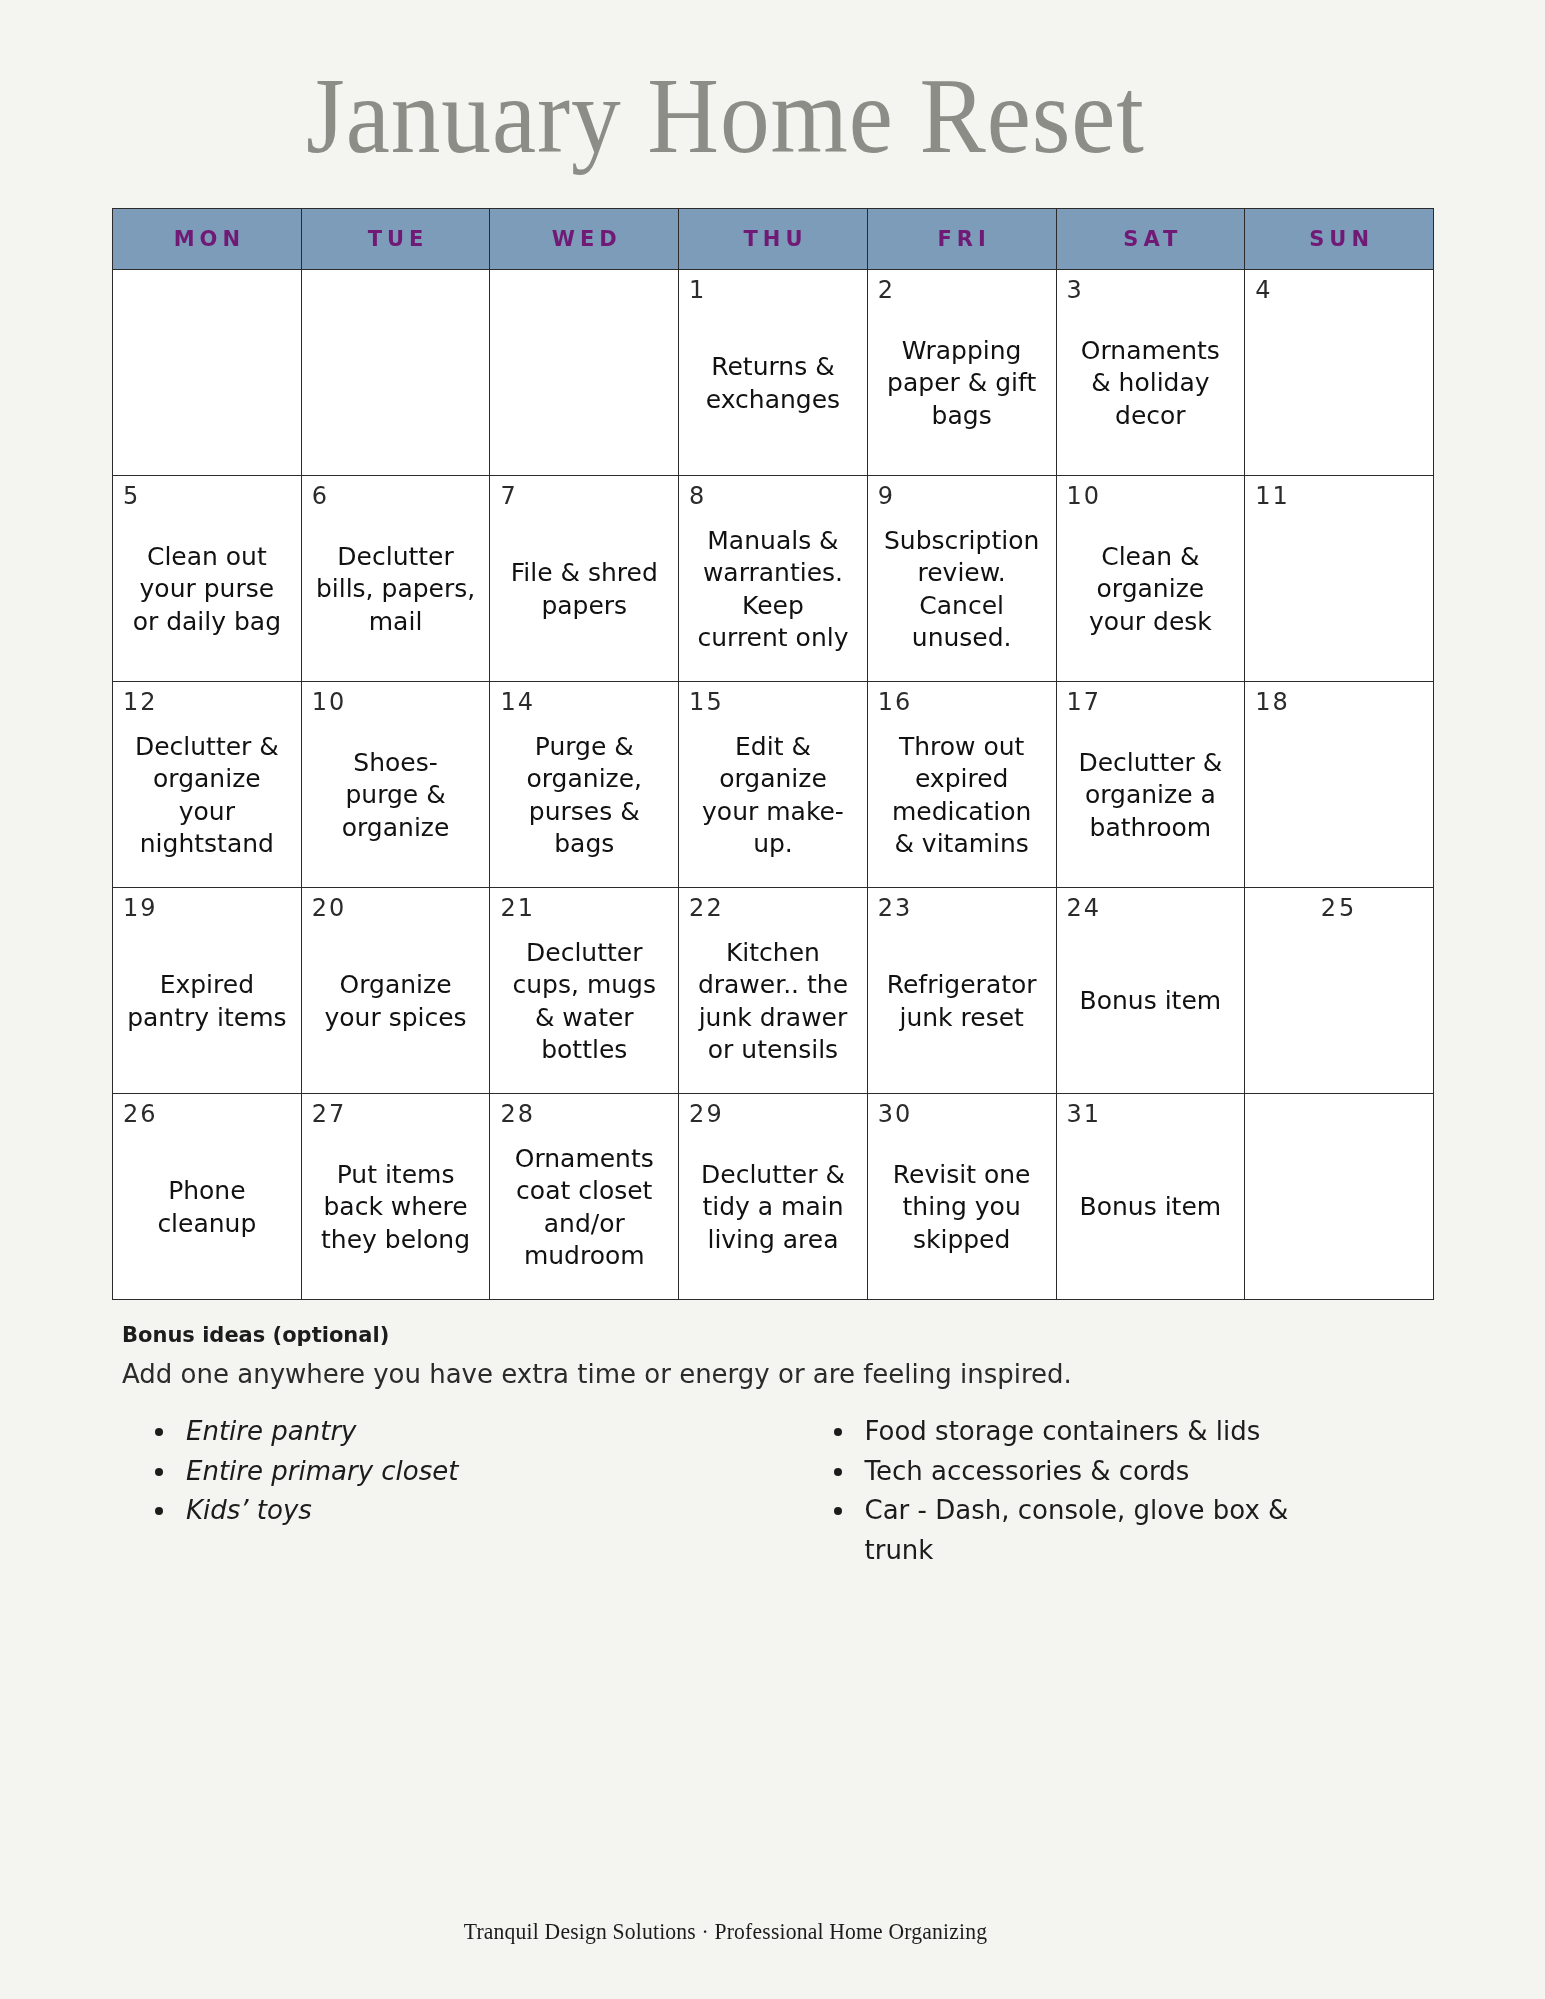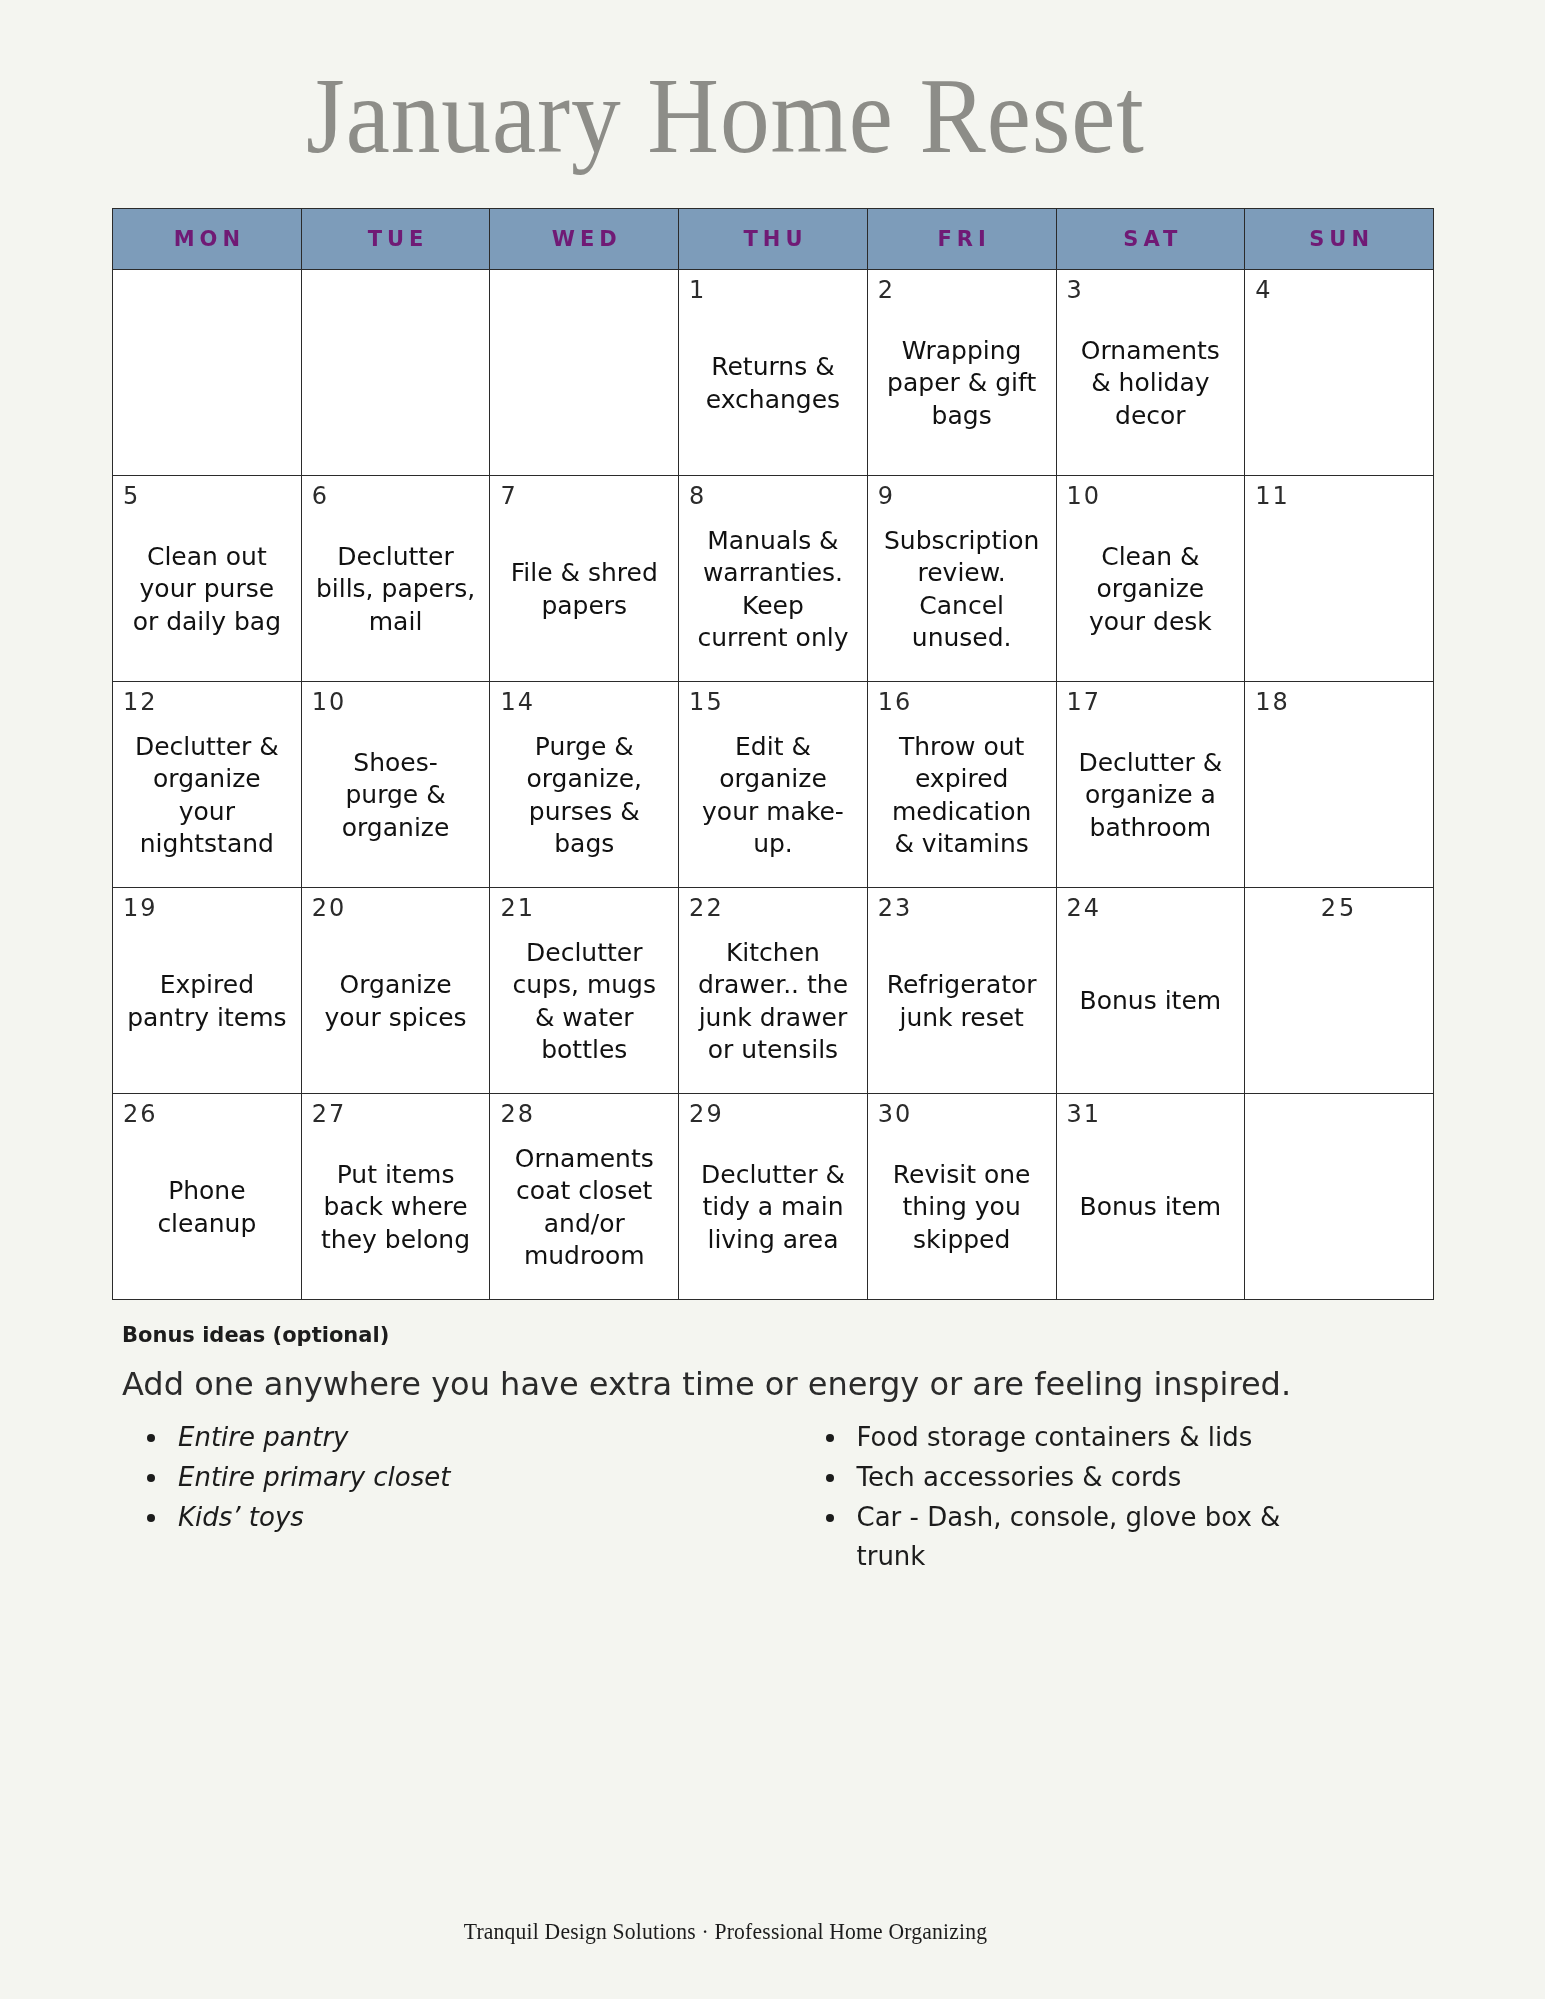--- a/index.html
+++ b/index.html
@@ -110,37 +110,37 @@
   .bonus-title {
     font-family: "DejaVu Sans", sans-serif;
     font-weight: 700;
     font-size: 21px;
     color: #1c1c1c;
     line-height: 1.3;
   }
   .bonus-sub {
     font-family: "DejaVu Sans", sans-serif;
     font-weight: 400;
-    font-size: 32px;
+    font-size: 26px;
     color: #2b2b2b;
     line-height: 1.35;
-    margin-top: 14px;
+    margin-top: 8px;
   }
   .bonus-cols {
     display: flex;
     margin-top: 12px;
   }
   .bonus-col {
     width: 50%;
     box-sizing: border-box;
   }
   .bonus-col.left { padding-left: 22px; }
   .bonus-col.right { padding-left: 92px; }
   .bonus-col ul {
-    margin: 0;
+    margin: 8px;
     padding: 0 0 0 26px;
     list-style: disc;
   }
   .bonus-col li {
     font-family: "DejaVu Sans", sans-serif;
     font-size: 26px;
     line-height: 1.52;
     color: #1c1c1c;
     padding-left: 8px;
   }

